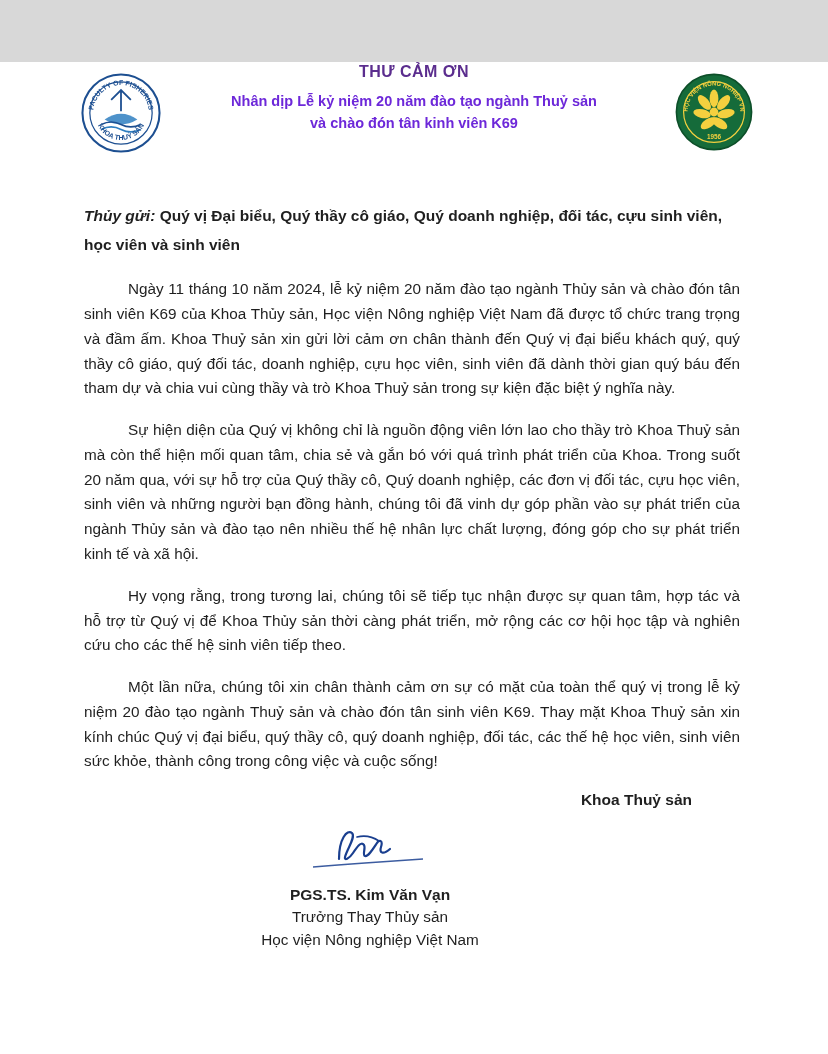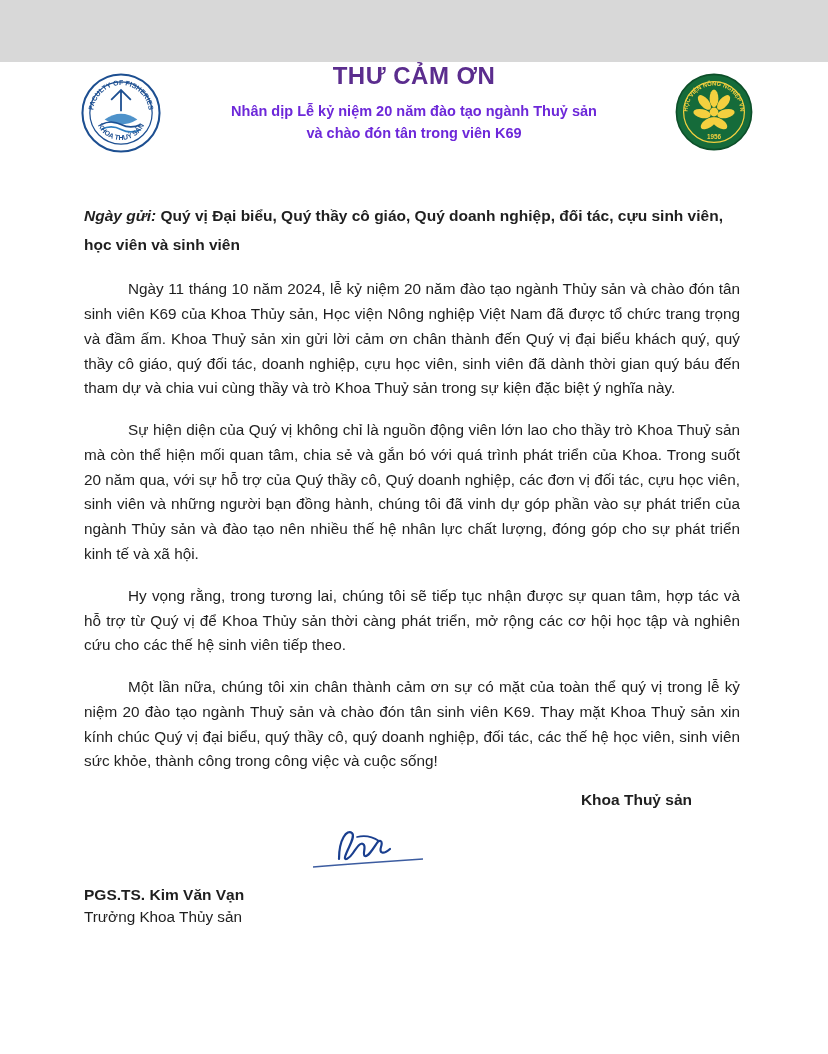--- a/index.html
+++ b/index.html
@@ -42,21 +42,21 @@
     width: 80px;
     height: 80px;
   }
   .header-text {
     text-align: center;
     padding: 0 120px;
   }
   .title-main {
     color: #5b2d8e;
     font-weight: bold;
-    font-size: 24px;
+    font-size: 16px;
     letter-spacing: 0.5px;
     margin: 8px 0 10px 0;
     line-height: 1.2;
   }
   .title-sub {
     color: #6d28d9;
     font-weight: bold;
     font-size: 14.5px;
     line-height: 1.5;
     margin: 0;
@@ -93,21 +93,21 @@
     margin-top: 14px;
   }
   .signature {
     height: 74px;
     display: flex;
     align-items: center;
     justify-content: center;
     padding-right: 36px;
   }
   .signer-block {
-    text-align: left;
+    text-align: center;
     padding-right: 36px;
     line-height: 1.5;
   }
   .signer-name {
     font-size: 15.5px;
     font-weight: bold;
   }
   .signer-role,
   .signer-org {
     font-size: 15.3px;
@@ -161,28 +161,28 @@
         <text font-size="7.4" font-family="Liberation Sans, sans-serif" fill="#f4d03f" font-weight="bold">
           <textPath href="#arcTop2" startOffset="50%" text-anchor="middle">HỌC VIỆN NÔNG NGHIỆP VN</textPath>
         </text>
         <text x="50" y="84" font-size="8" text-anchor="middle" fill="#f4d03f" font-family="Liberation Sans, sans-serif" font-weight="bold">1956</text>
       </svg>
     </div>
 
     <div class="header-text">
       <div class="title-main">THƯ CẢM ƠN</div>
       <div class="title-sub">Nhân dịp Lễ kỷ niệm 20 năm đào tạo ngành Thuỷ sản</div>
-      <div class="title-sub">và chào đón tân trong viên K69</div>
+      <div class="title-sub">và chào đón tân kinh viên K69</div>
     </div>
   </div>
 
   <div class="content">
 
     <div class="salutation">
-      <span class="lead">Ngày gửi:</span><span> Quý vị Đại biểu, Quý thầy cô giáo, Quý doanh nghiệp, đối tác, cựu sinh viên, học viên và sinh viên</span>
+      <span class="lead">Thủy gửi:</span><span> Quý vị Đại biểu, Quý thầy cô giáo, Quý doanh nghiệp, đối tác, cựu sinh viên, học viên và sinh viên</span>
     </div>
 
     <p class="para">Ngày 11 tháng 10 năm 2024, lễ kỷ niệm 20 năm đào tạo ngành Thủy sản và chào đón tân sinh viên K69 của Khoa Thủy sản, Học viện Nông nghiệp Việt Nam đã được tổ chức trang trọng và đầm ấm. Khoa Thuỷ sản xin gửi lời cảm ơn chân thành đến Quý vị đại biểu khách quý, quý thầy cô giáo, quý đối tác, doanh nghiệp, cựu học viên, sinh viên đã dành thời gian quý báu đến tham dự và chia vui cùng thầy và trò Khoa Thuỷ sản trong sự kiện đặc biệt ý nghĩa này.</p>
     <p class="para">Sự hiện diện của Quý vị không chỉ là nguồn động viên lớn lao cho thầy trò Khoa Thuỷ sản mà còn thể hiện mối quan tâm, chia sẻ và gắn bó với quá trình phát triển của Khoa. Trong suốt 20 năm qua, với sự hỗ trợ của Quý thầy cô, Quý doanh nghiệp, các đơn vị đối tác, cựu học viên, sinh viên và những người bạn đồng hành, chúng tôi đã vinh dự góp phần vào sự phát triển của ngành Thủy sản và đào tạo nên nhiều thế hệ nhân lực chất lượng, đóng góp cho sự phát triển kinh tế và xã hội.</p>
     <p class="para">Hy vọng rằng, trong tương lai, chúng tôi sẽ tiếp tục nhận được sự quan tâm, hợp tác và hỗ trợ từ Quý vị để Khoa Thủy sản thời càng phát triển, mở rộng các cơ hội học tập và nghiên cứu cho các thế hệ sinh viên tiếp theo.</p>
     <p class="para">Một lần nữa, chúng tôi xin chân thành cảm ơn sự có mặt của toàn thể quý vị trong lễ kỷ niệm 20 đào tạo ngành Thuỷ sản và chào đón tân sinh viên K69. Thay mặt Khoa Thuỷ sản xin kính chúc Quý vị đại biểu, quý thầy cô, quý doanh nghiệp, đối tác, các thế hệ học viên, sinh viên sức khỏe, thành công trong công việc và cuộc sống!</p>
 
     <div class="signoff">
       <div class="signoff-dept">Khoa Thuỷ sản</div>
 
@@ -191,18 +191,19 @@
           <path d="M18 54 Q42 52 70 50 Q100 48 128 46" stroke="#1a3f8f" stroke-width="1.6" fill="none" opacity="0.85"></path>
           <path d="M44 46 C44 26, 52 16, 57 20 C61 24, 52 36, 50 44 C49 48, 54 46, 58 40
                    C62 34, 66 28, 69 32 C71 35, 67 42, 70 43 C73 44, 78 36, 82 30
                    C85 26, 88 28, 86 34 C84 40, 88 42, 95 36" stroke="#1a3f8f" stroke-width="2.2" fill="none" stroke-linecap="round"></path>
           <path d="M62 24 C70 22, 78 24, 84 28" stroke="#1a3f8f" stroke-width="1.6" fill="none" stroke-linecap="round"></path>
         </svg>
       </div>
 
       <div class="signer-block">
         <div class="signer-name">PGS.TS. Kim Văn Vạn</div>
-        <div class="signer-role">Trưởng Khoa Thủy sản</div>
+        <div class="signer-role">Trưởng Thay Thủy sản</div>
+        <div class="signer-org">Học viện Nông nghiệp Việt Nam</div>
       </div>
     </div>
 
   </div>
 </div>
 
 </body></html>

